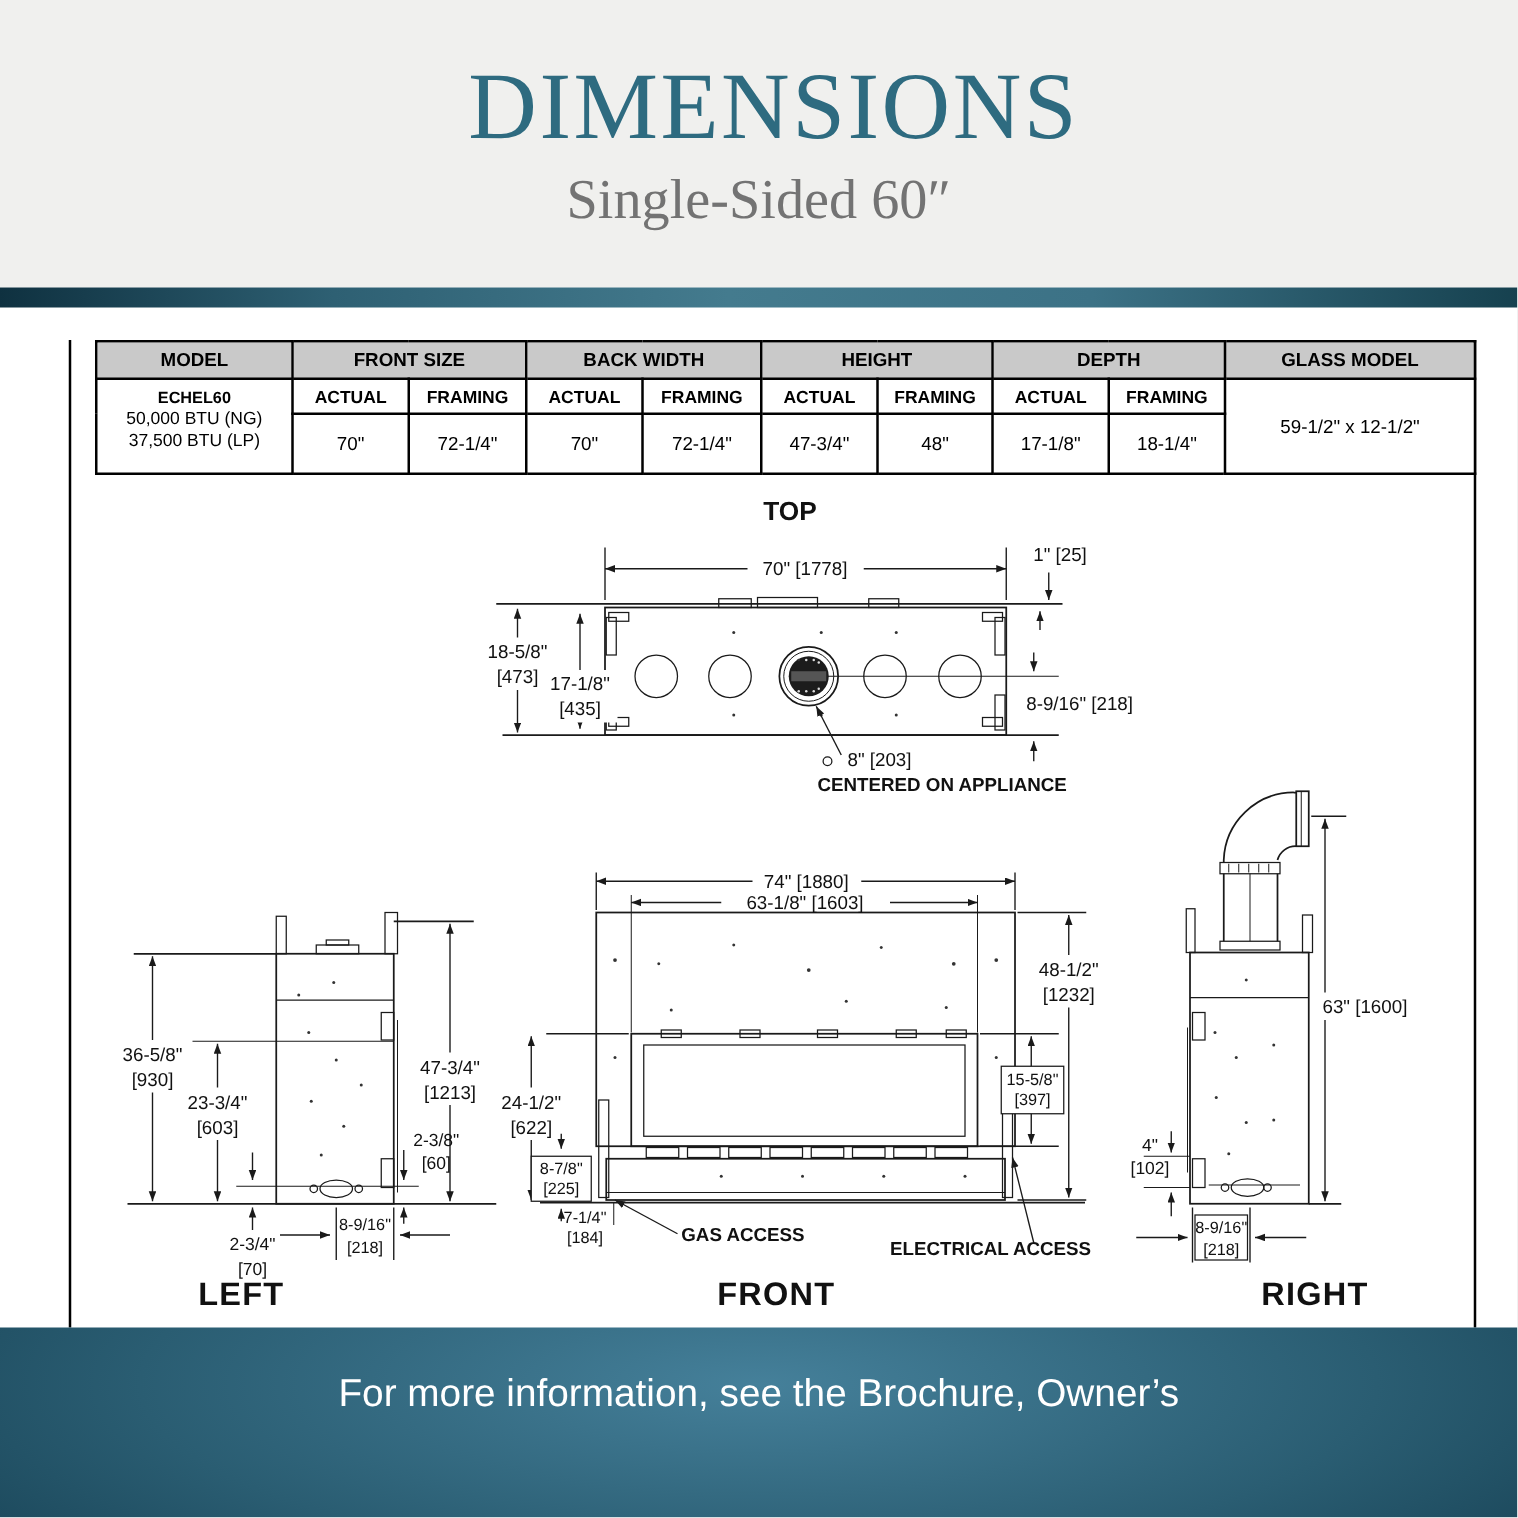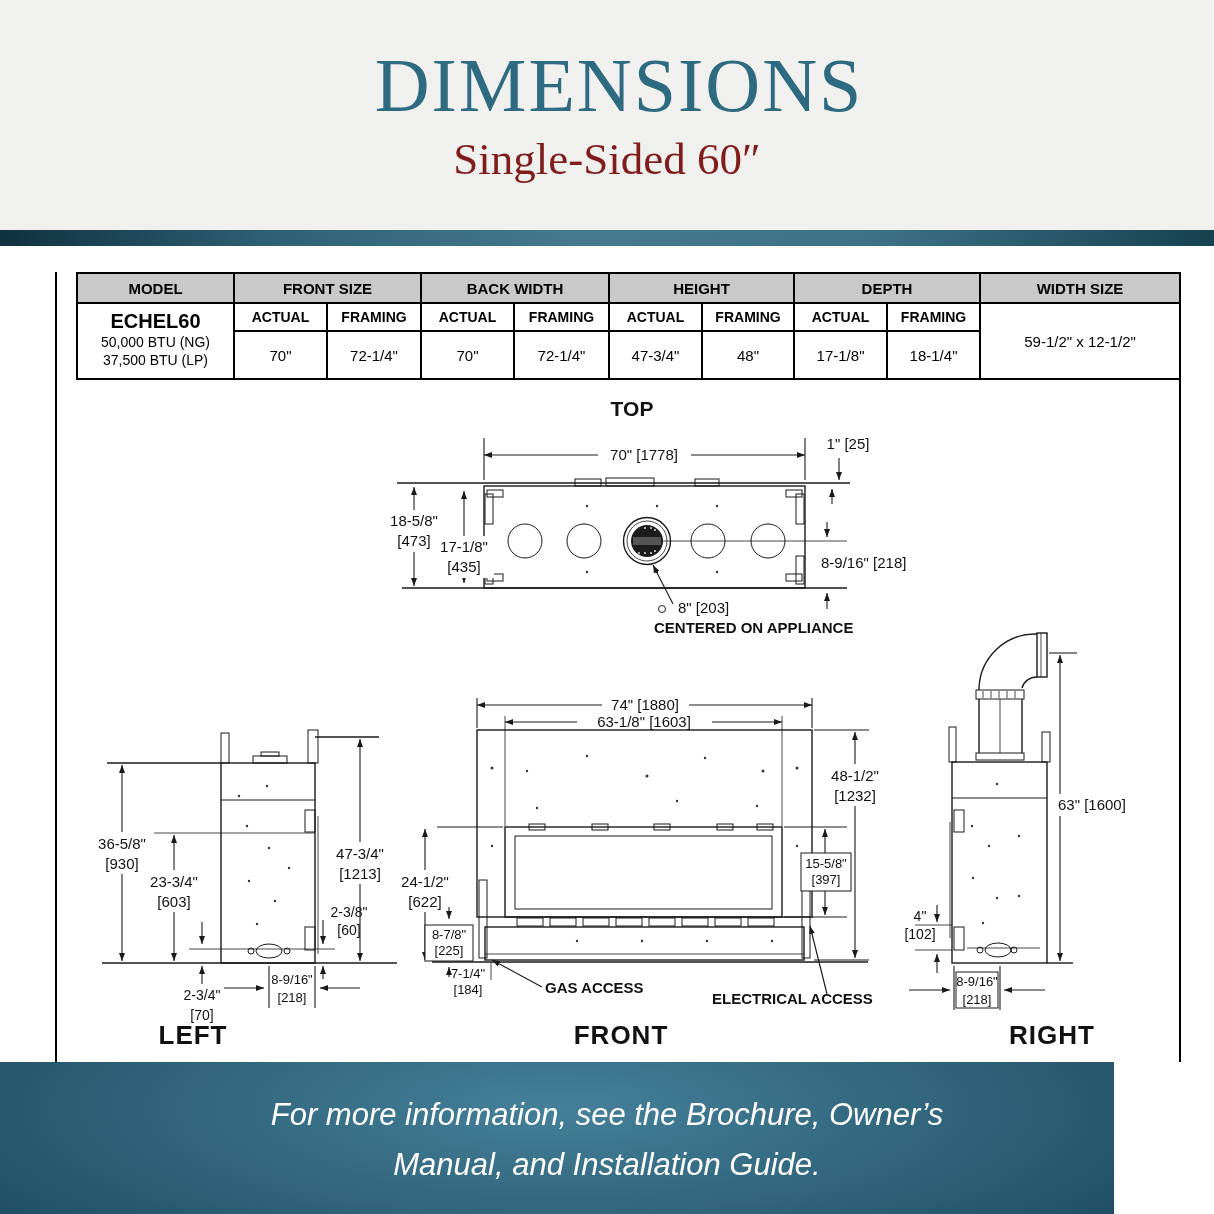--- a/index.html
+++ b/index.html
@@ -4,56 +4,56 @@
 <style>
   html,body{margin:0;padding:0;background:#e8e8e8;}
   #page{position:relative;width:1214px;height:1214px;background:#ffffff;overflow:hidden;
         font-family:"Liberation Sans",sans-serif;}
   
   #top-section{position:absolute;left:0;top:0;width:1214px;height:230px;background:#f0f0ee;}
   #page-title{position:absolute;left:0;top:30px;width:1214px;text-align:center;
       font-family:"Liberation Serif",serif;font-size:76px;font-weight:400;color:#2e6b80;
       letter-spacing:2px;margin:12px;}
   #page-subtitle{position:absolute;left:0;top:133px;width:1214px;text-align:center;
-      font-family:"Liberation Serif",serif;font-size:45px;font-weight:400;color:#7f1d1d;margin:0;}
+      font-family:"Liberation Serif",serif;font-size:45px;font-weight:400;color:#737373;margin:0;}
   #accent-band{position:absolute;left:0;top:230px;width:1214px;height:16px;
       background:linear-gradient(90deg,#0f3140 0%,#2e6073 22%,#447b8e 48%,#3c7286 72%,#16414f 100%);}
   
   #content-box{position:absolute;left:55px;top:272px;width:1103px;height:790px;
       border-left:2px solid #000;border-right:2px solid #000;background:#fff;box-sizing:content-box;padding-left:19px;}
   
   table.spec{border-collapse:collapse;width:1103px;table-layout:fixed;}
   table.spec th,table.spec td{border:2px solid #000;padding:0;text-align:center;color:#000;overflow:hidden;}
   table.spec th{background:#c9c9c9;font-size:15px;font-weight:bold;height:28px;}
   .subhead{font-size:14px;font-weight:bold;height:26px;background:#fff;margin-left:40px;}
   .val{font-size:15px;height:46px;background:#fff;}
   .modelcell{background:#fff;vertical-align:top;}
-  .model-name{font-size:20px;font-weight:bold;padding-top:6px;}
+  .model-name{font-size:13px;font-weight:bold;padding-top:6px;}
   .model-btu{font-size:14px;line-height:18px;}
   .model-btu:first-of-type{padding-top:7px;}
   .glasscell{background:#fff;font-size:15px;vertical-align:middle;}
   
   #diagram{position:absolute;left:0;top:104px;width:1103px;height:686px;}
   #diagram line,#diagram rect.s,#diagram circle.s,#diagram ellipse.s,#diagram path.s{
       stroke:#1a1a1a;fill:none;}
   .sw1{stroke-width:1.4}.sw2{stroke-width:1}.thin{stroke-width:0.8}
   .dl{stroke:#1a1a1a;stroke-width:1.1;fill:none}
   .wb{fill:#ffffff;stroke:none}
   .wbx{fill:#ffffff;stroke:#1a1a1a;stroke-width:1}
   #diagram text{font-family:"Liberation Sans",sans-serif;fill:#111;font-size:15px;text-anchor:middle}
   #diagram text.ts{font-size:13px}
   #diagram text.tm{font-size:14px}
   #diagram text.tb{font-weight:bold}
   #diagram text.start{text-anchor:start}
   #diagram text.vtitle{font-size:26px;font-weight:bold;letter-spacing:1px}
   #diagram text.stitle{font-size:21px;font-weight:bold}
   .dot{fill:#333;stroke:none}
   
-  #footer-band{position:absolute;left:0;top:1062px;width:1114px;height:152px;
-      background:radial-gradient(ellipse 900px 260px at 50% 30%,#45809a 0%,#2a5d72 55%,#133c4e 100%);font-style:italic;}
+  #footer-band{position:absolute;left:0;top:1062px;width:1214px;height:152px;
+      background:radial-gradient(ellipse 900px 260px at 50% 30%,#45809a 0%,#2a5d72 55%,#133c4e 100%);}
   #footer-band .ft{width:1214px;text-align:center;color:#ffffff;font-size:31px;line-height:50px;}
   #footer-line1{position:absolute;top:28px;}
   #footer-line2{position:absolute;top:78px;}
 </style>
 </head>
 <body>
 
 <div id="page">
 
   <div id="top-section">
@@ -77,21 +77,21 @@
           <col style="width:93px">
         <col style="width:200px">
       </colgroup>
       <tbody>
           <tr>
         <th>MODEL</th>
         <th colspan="2">FRONT SIZE</th>
         <th colspan="2">BACK WIDTH</th>
         <th colspan="2">HEIGHT</th>
         <th colspan="2">DEPTH</th>
-        <th>WIDTH SIZE</th>
+        <th>GLASS MODEL</th>
       </tr>
       <tr>
         <td rowspan="2" class="modelcell">
           <div class="model-name">ECHEL60</div>
           <div class="model-btu">50,000 BTU (NG)</div>
           <div class="model-btu">37,500 BTU (LP)</div>
         </td>
         <td class="subhead">ACTUAL</td>
         <td class="subhead">FRAMING</td>
         <td class="subhead">ACTUAL</td>
@@ -400,16 +400,15 @@
         <text class="ts" x="920" y="628">[218]</text>
         <line class="dl" x1="852" y1="614" x2="893" y2="614" marker-end="url(#ah)"></line>
         <line class="dl" x1="988" y1="614" x2="947" y2="614" marker-end="url(#ah)"></line>
         <text class="vtitle" x="995" y="668">RIGHT</text>
       </g>
     </svg>
   </div>
 
   <div id="footer-band">
     <div id="footer-line1" class="ft">For more information, see the Brochure, Owner’s</div>
-    <div id="footer-line2" class="ft">Manual, and Installation Guide.</div>
   </div>
 
 </div>
 
 </body></html>

